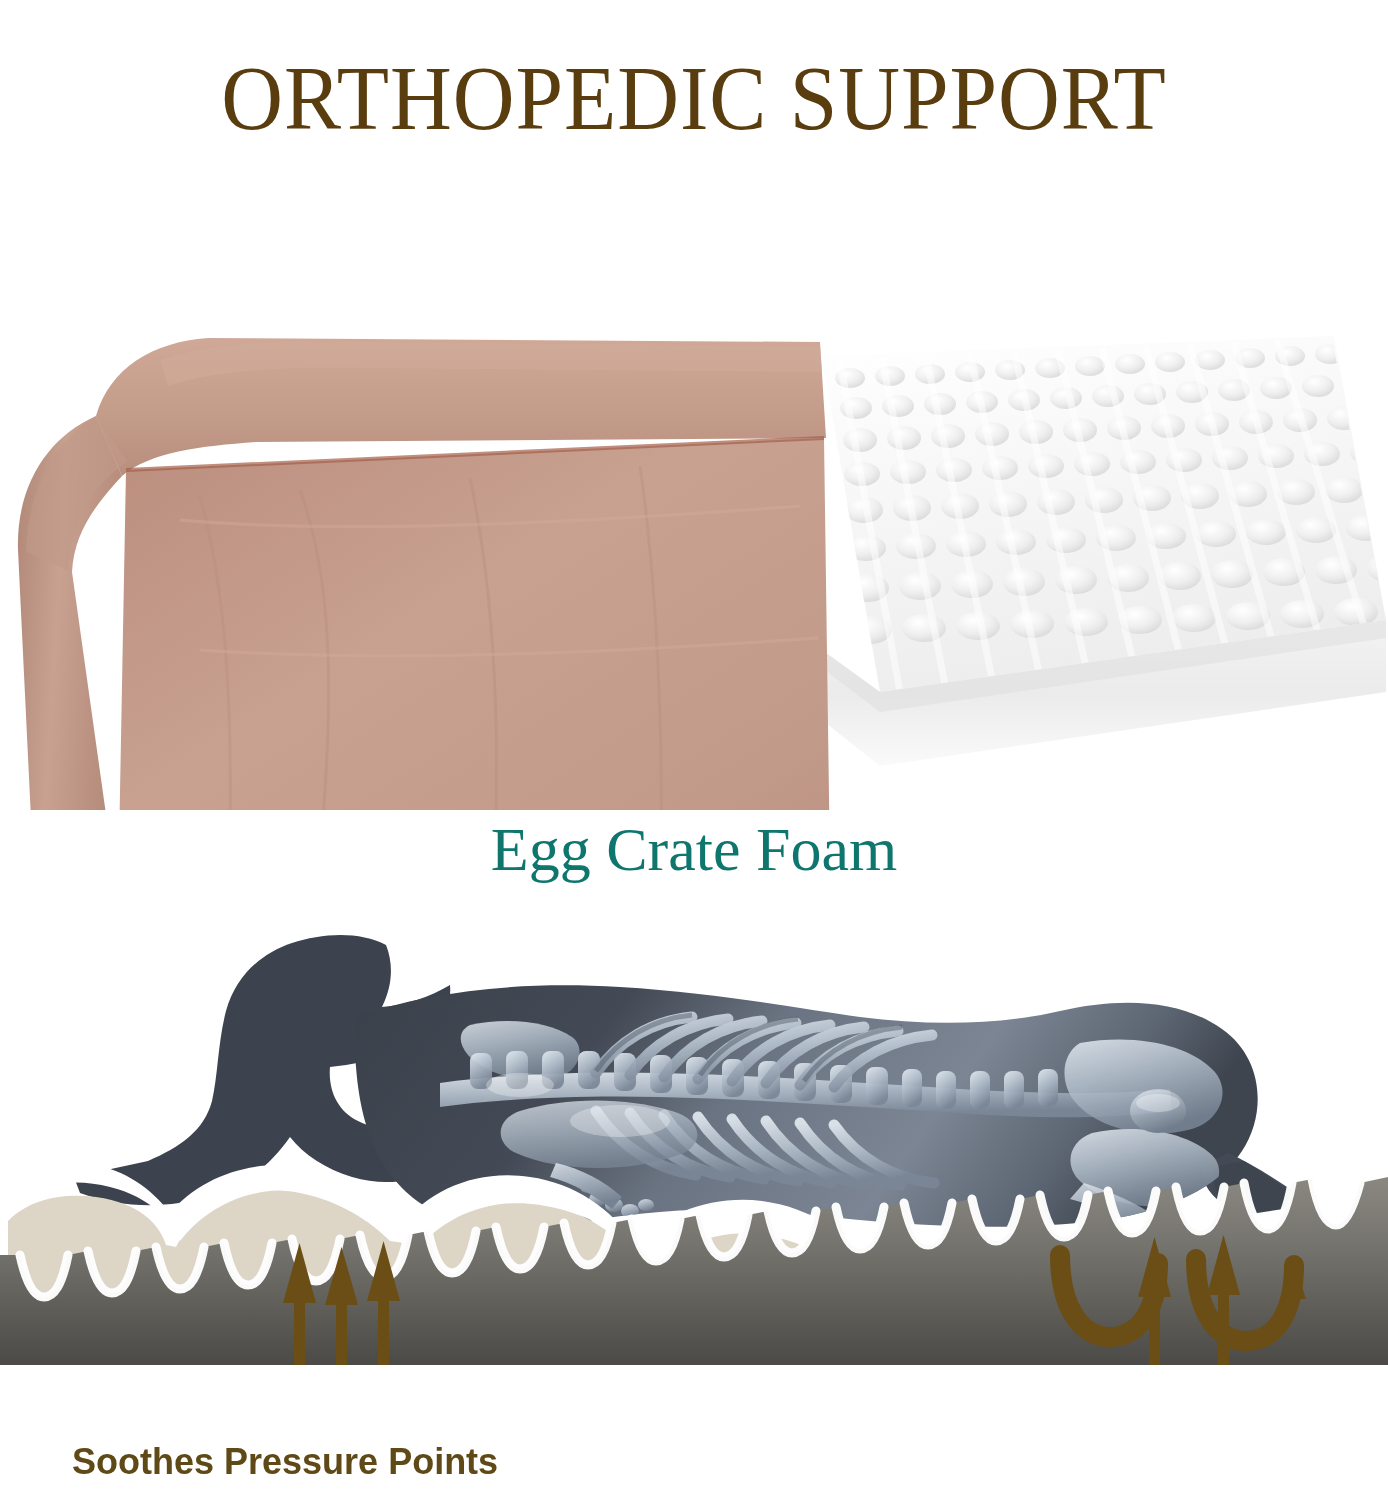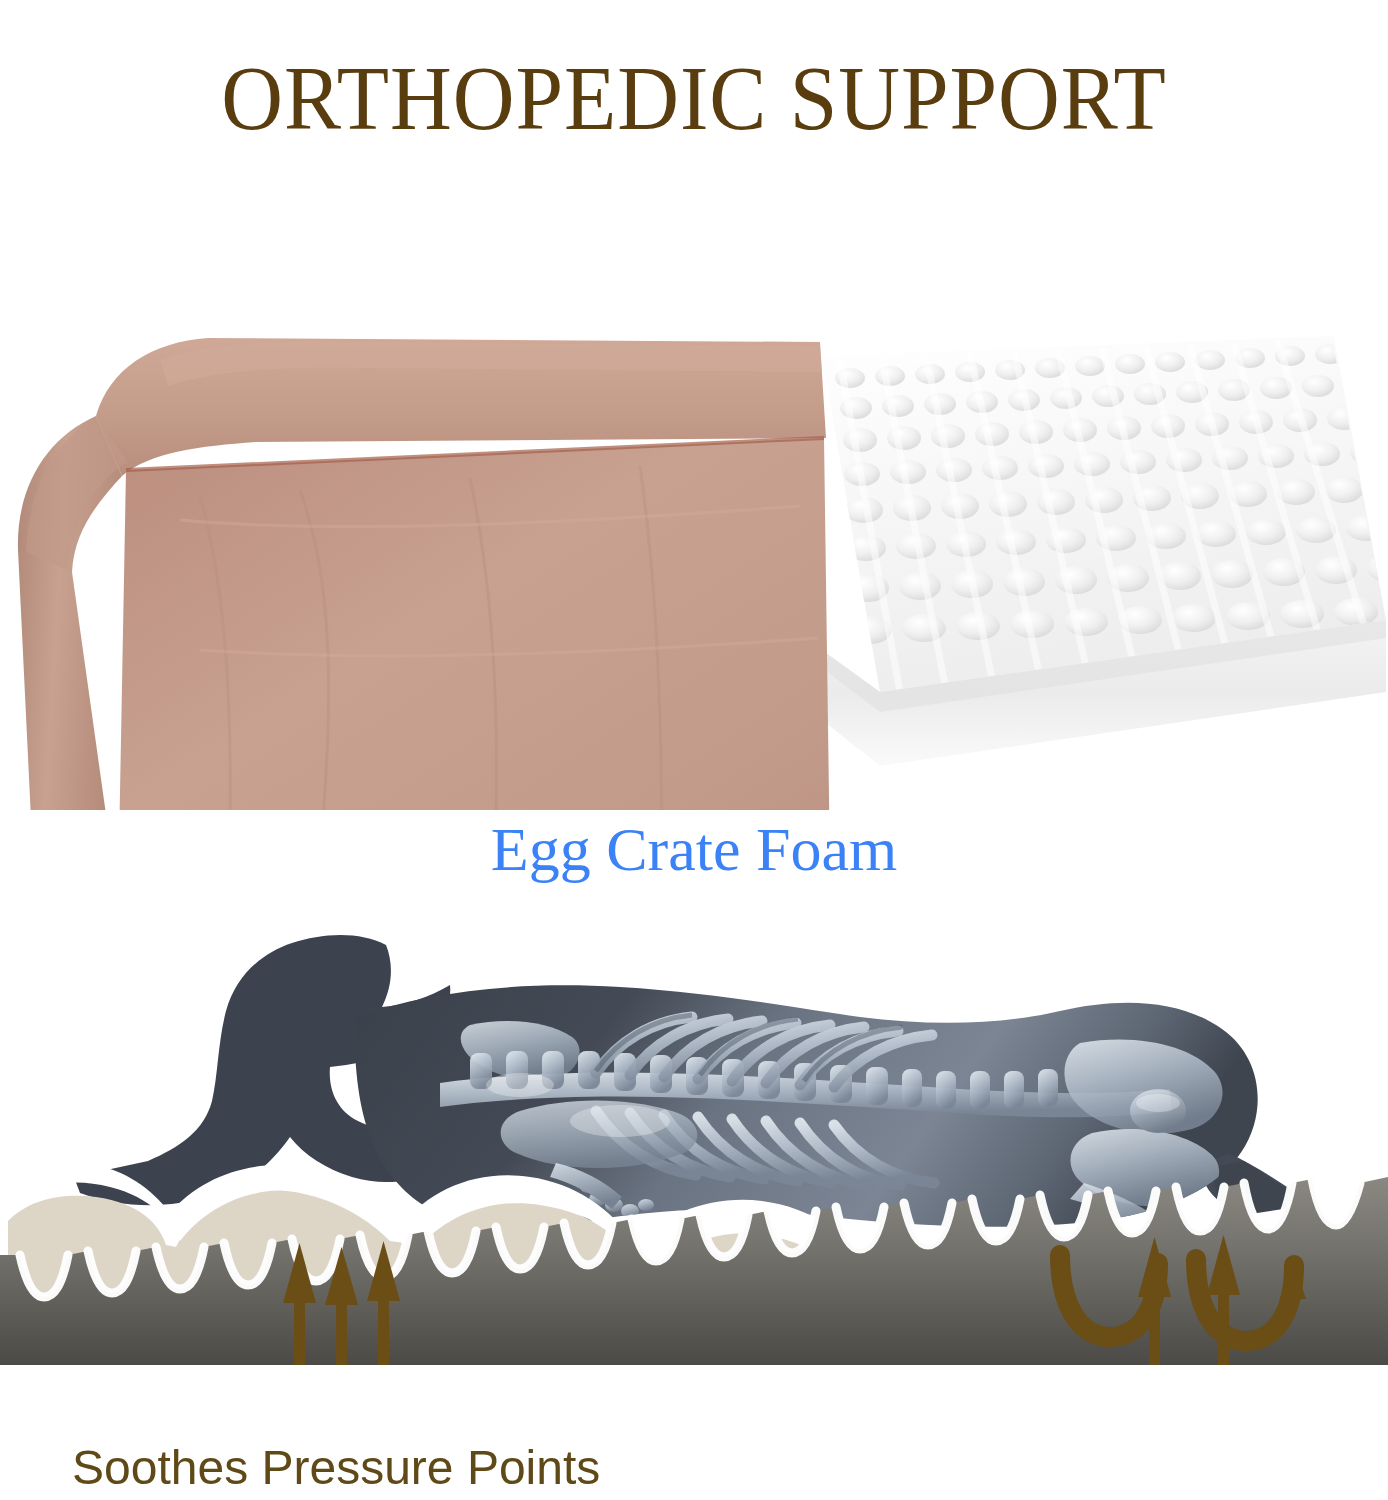--- a/index.html
+++ b/index.html
@@ -45,21 +45,21 @@
 
   .caption-foam {
     position: absolute;
     left: 0;
     top: 818px;
     width: 1388px;
     text-align: center;
     font-family: "Liberation Serif", serif;
     font-size: 62px;
     line-height: 1.0;
-    color: #3b82f6;
+    color: #0f766e;
     white-space: nowrap;
   }
 
   
   .diagram-block {
     position: absolute;
     left: 0;
     top: 925px;
     width: 1388px;
     height: 440px;
@@ -70,23 +70,23 @@
   .bottom-captions {
     position: absolute;
     left: 0;
     top: 1438px;
     width: 1388px;
     height: 62px;
   }
   .cap {
     position: absolute;
     font-family: "Liberation Sans", sans-serif;
-    font-size: 48px;
+    font-size: 36px;
     line-height: 1.0;
-    font-weight: 400;
+    font-weight: 700;
     color: #5f4a17;
     white-space: nowrap;
   }
   .cap-left  { left: 72px;  top: 6px; }
   .cap-right { right: 58px; top: 6px; }
 </style>
 </head>
 <body>
 
 <div class="headline">ORTHOPEDIC SUPPORT</div>

